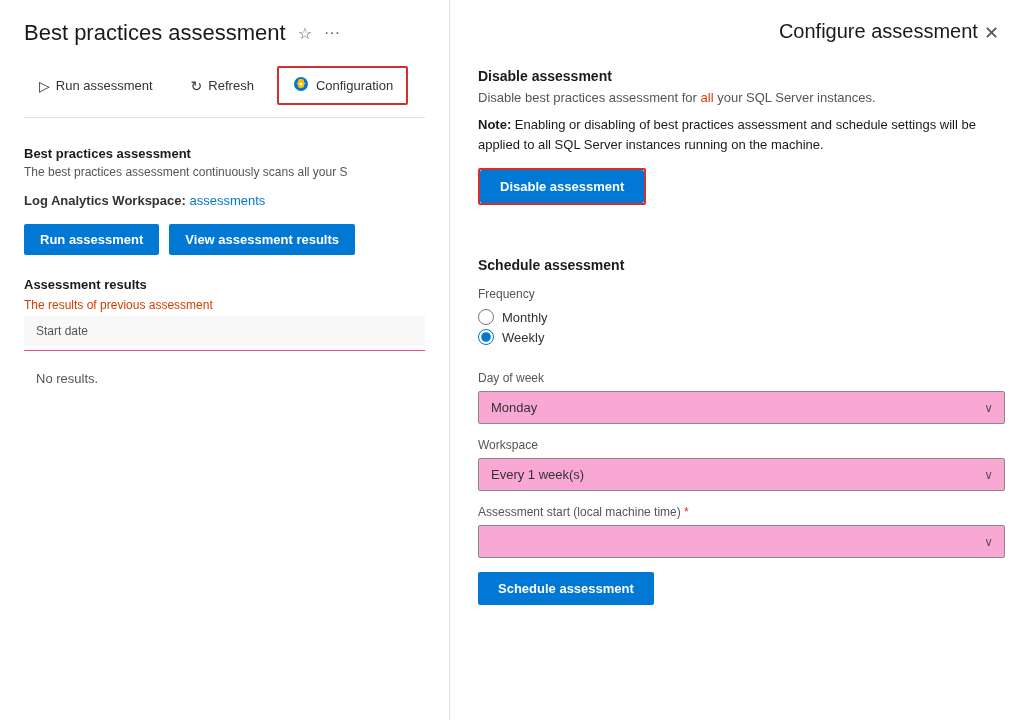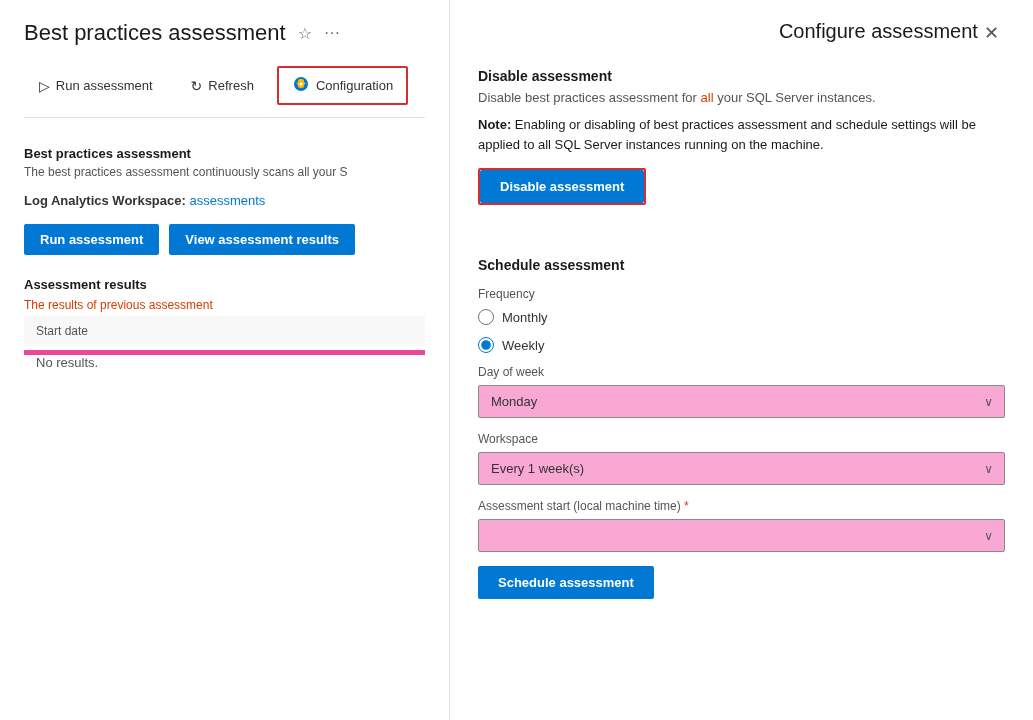--- a/index.html
+++ b/index.html
@@ -115,24 +115,24 @@
 
     .start-date-label {
       font-size: 12px;
       color: #555;
       padding: 8px 12px;
       background: #f8f8f8;
       margin-bottom: 4px;
     }
 
     .no-results-row {
-      padding: 0 12px;
-      font-size: 13px;
-      color: #555;
-      border-top: 5px solid #ec4899;
+      padding: 20px 12px;
+      font-size: 13px;
+      color: #555;
+      border-top: 1px solid #ec4899;
     }
 
     
     .right-panel {
       flex: 1;
       padding: 20px 28px;
       overflow-y: auto;
       background: #fff;
     }
 
@@ -216,22 +216,22 @@
 
     .frequency-label {
       font-size: 12px;
       color: #555;
       margin-bottom: 8px;
     }
 
     .radio-group {
       display: flex;
       flex-direction: column;
-      gap: 12px;
-      margin-bottom: 12px;
+      gap: 4px;
+      margin-bottom: 26px;
     }
 
     .radio-item {
       display: flex;
       align-items: center;
       gap: 8px;
       font-size: 13px;
     }
 
     .radio-item input[type="radio"] {

